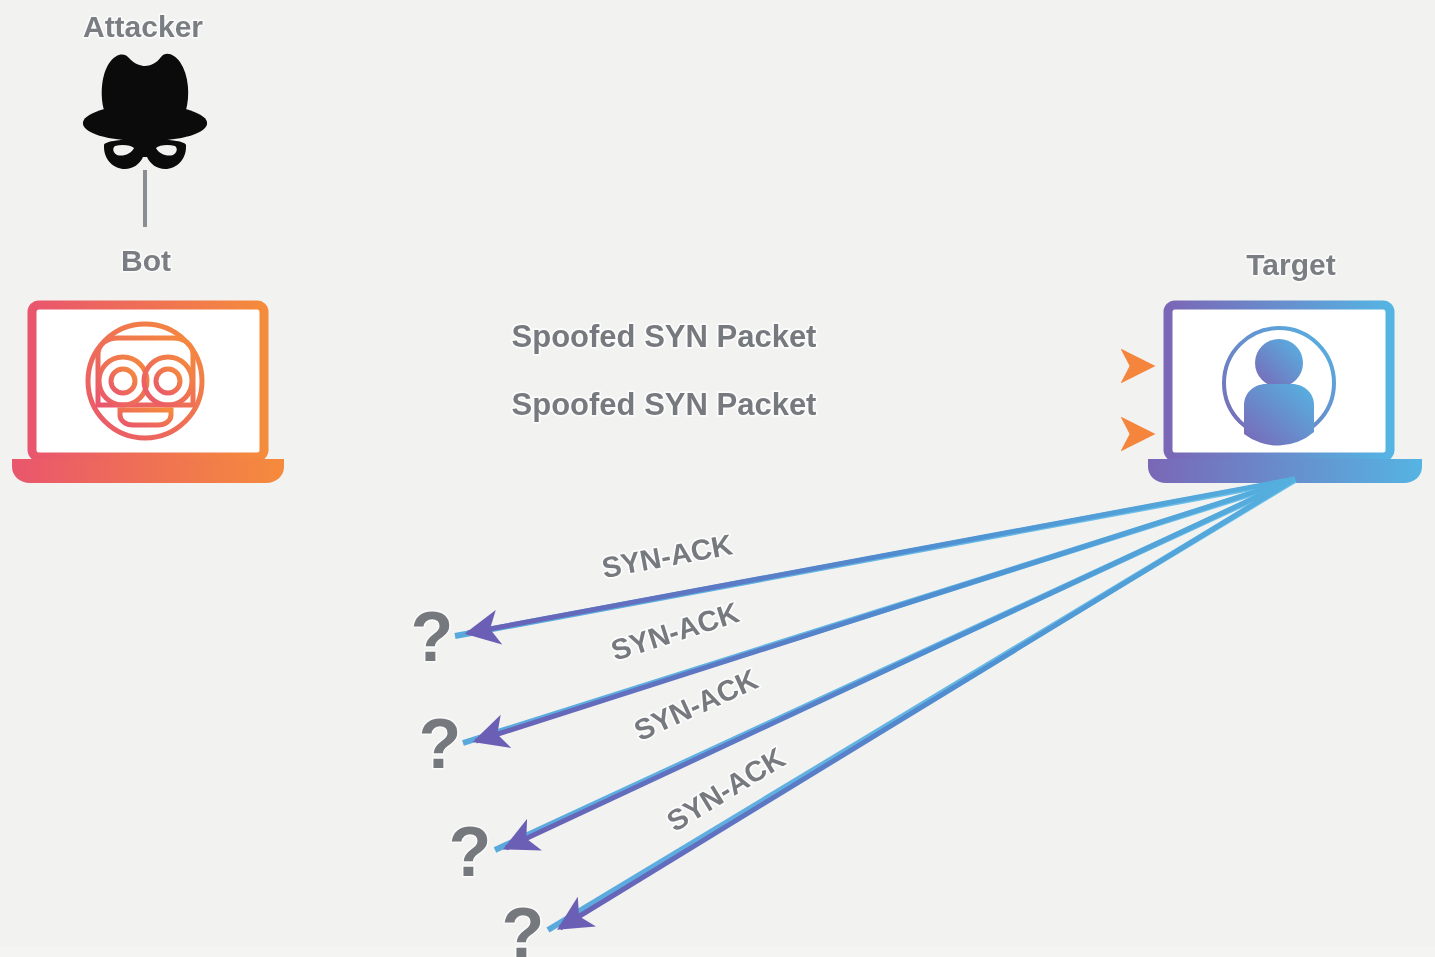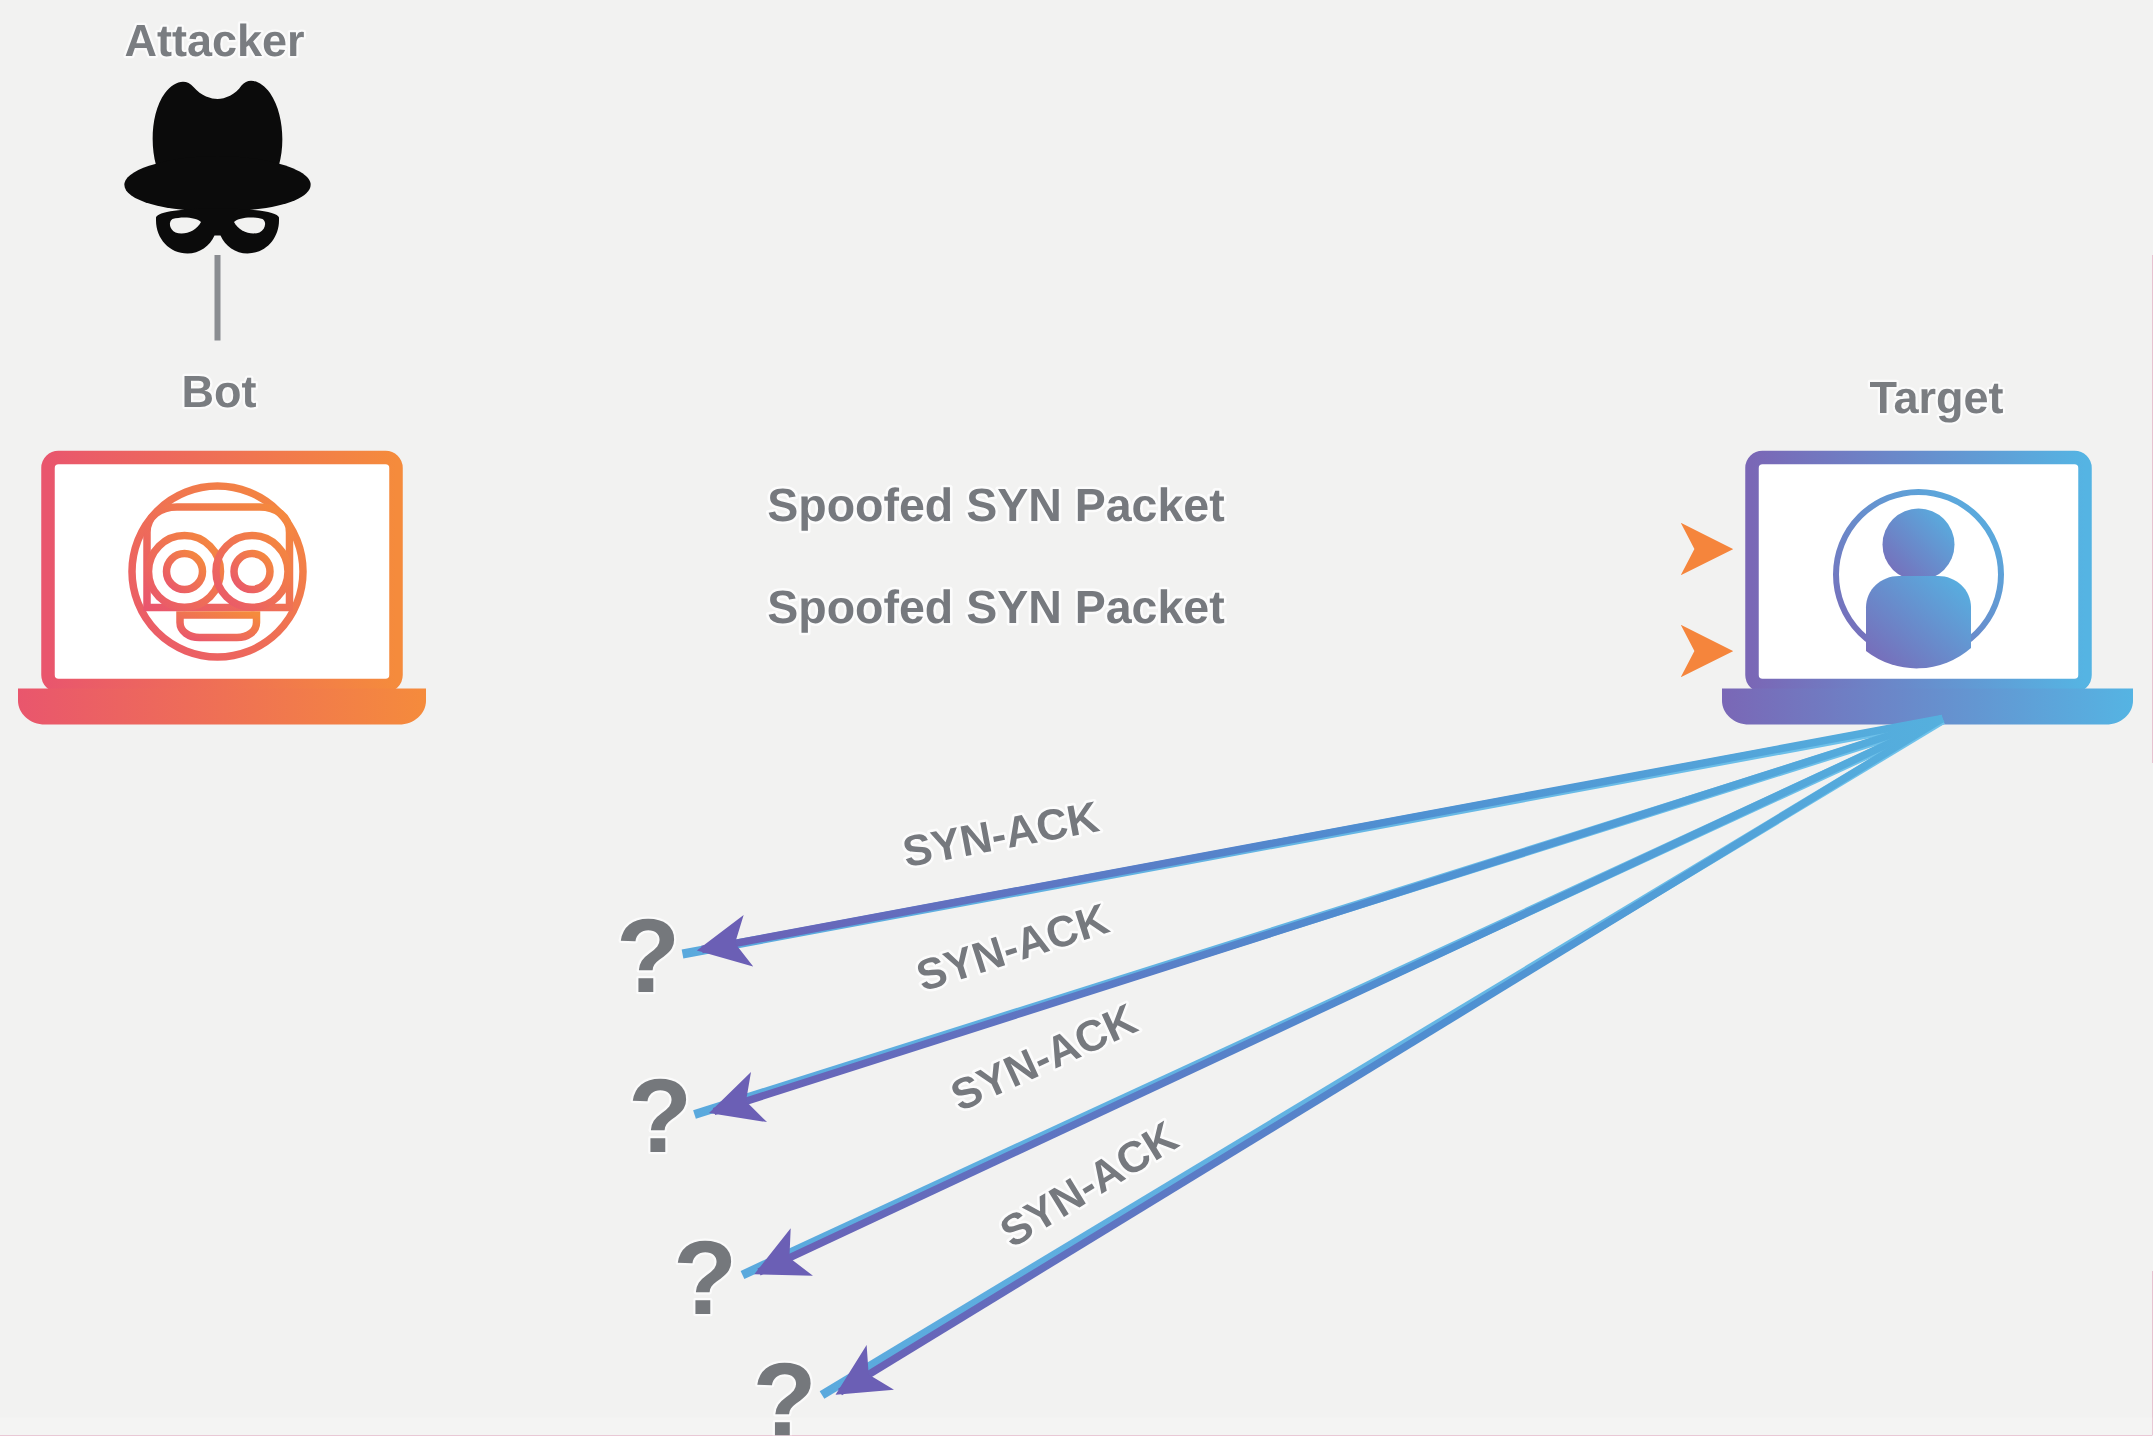--- a/index.html
+++ b/index.html
@@ -4,21 +4,21 @@
 <style>
   html, body {
     margin: 0;
     padding: 0;
     background: #f2f2f1;
   }
   #stage {
     position: relative;
     width: 1435px;
     height: 957px;
-    background: #be185d;
+    background: #0369a1;
     overflow: hidden;
     font-family: "Liberation Sans", sans-serif;
   }
   #diagram-svg {
     position: absolute;
     left: 0;
     top: 0;
     width: 1435px;
     height: 957px;
     display: block;

